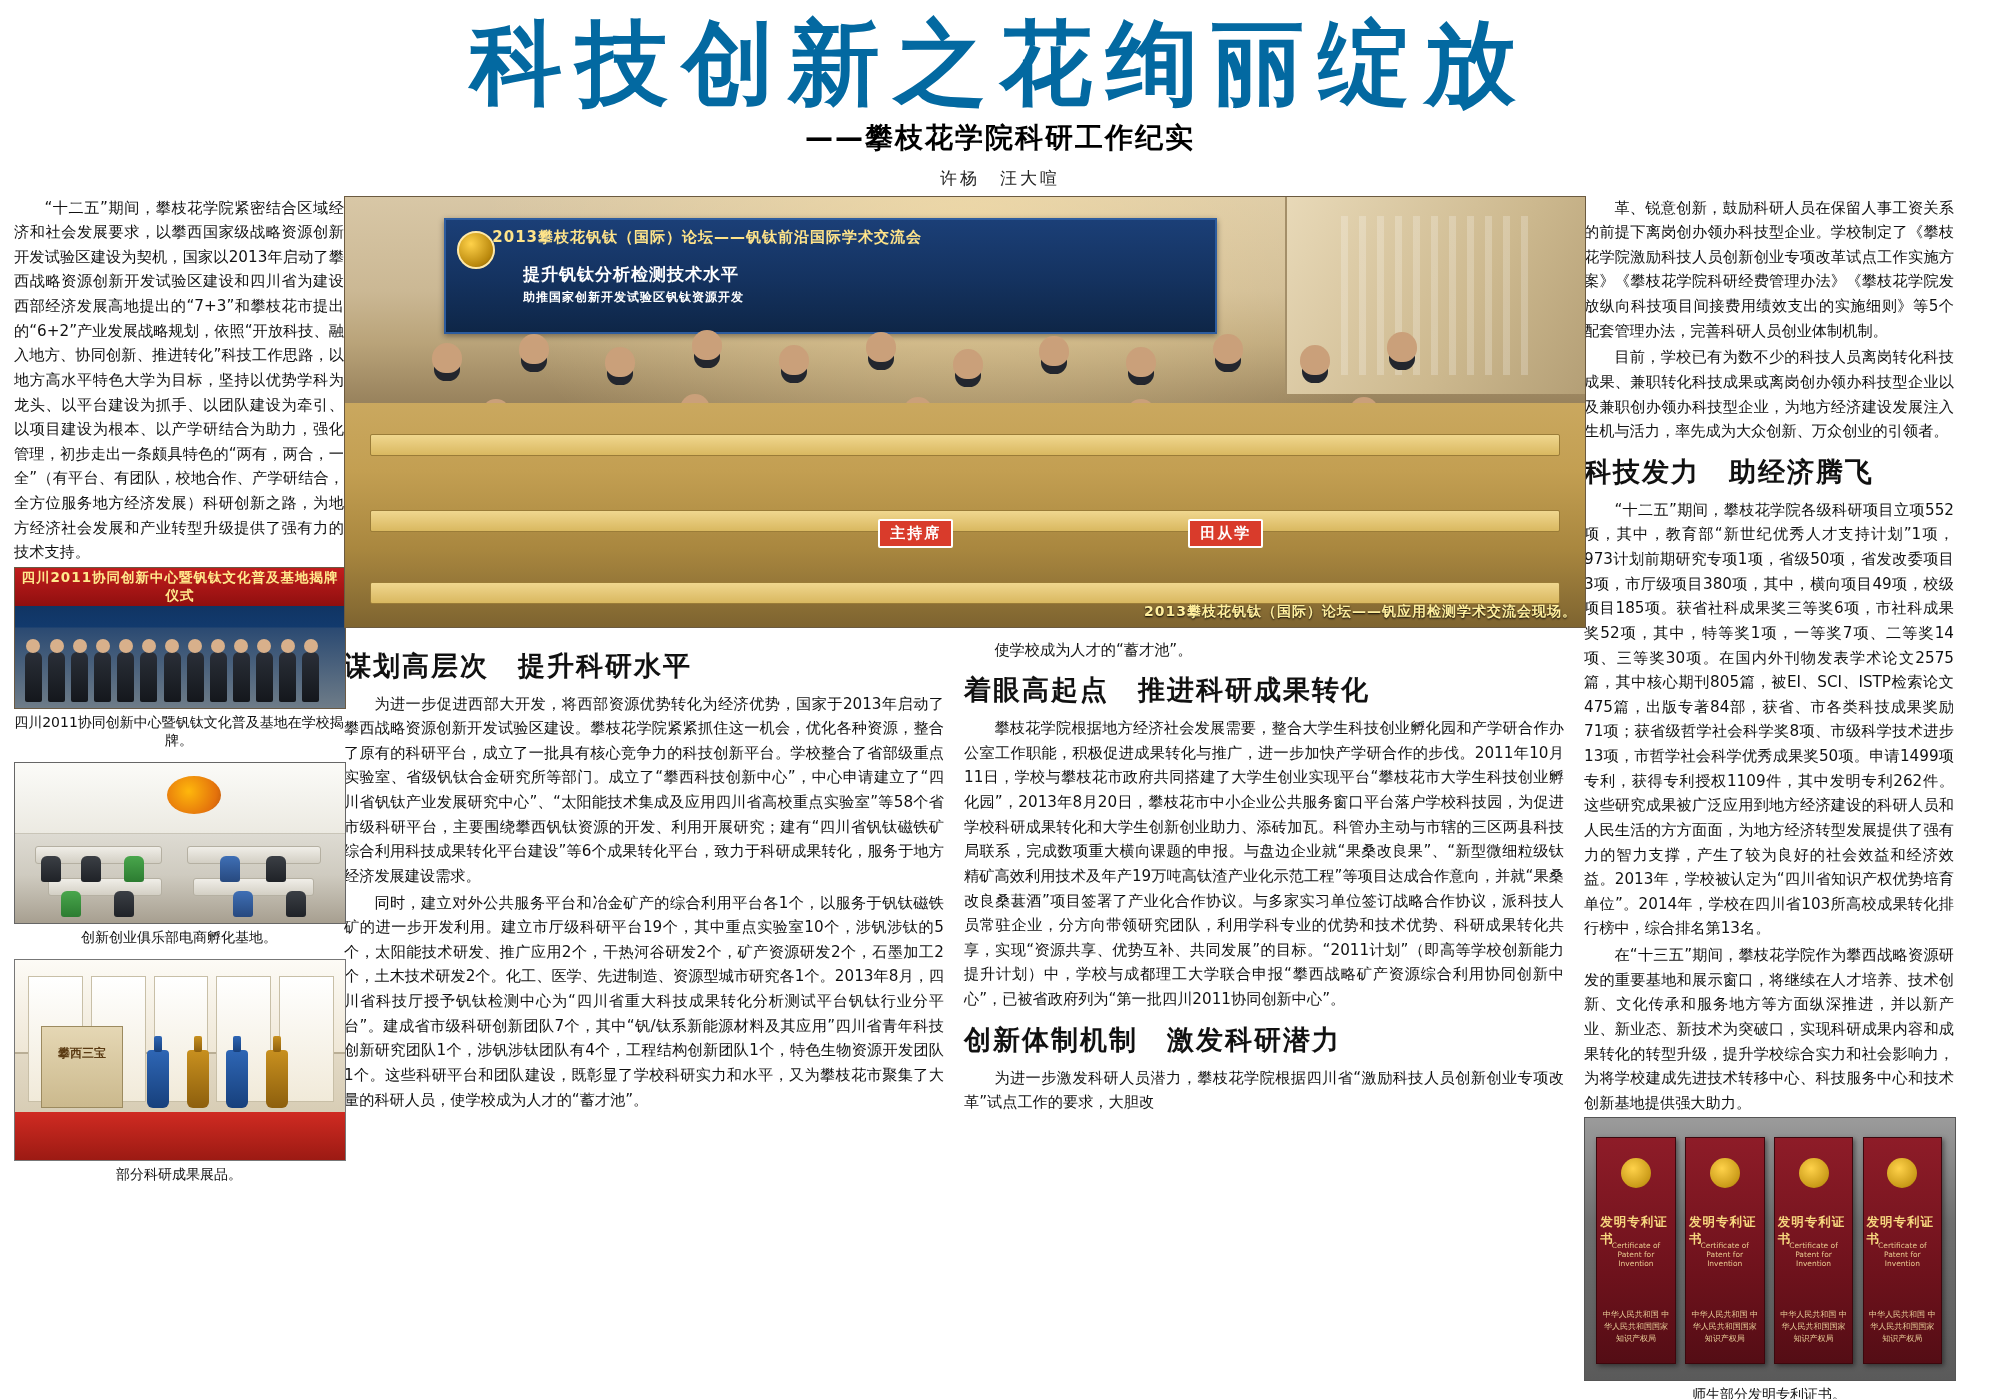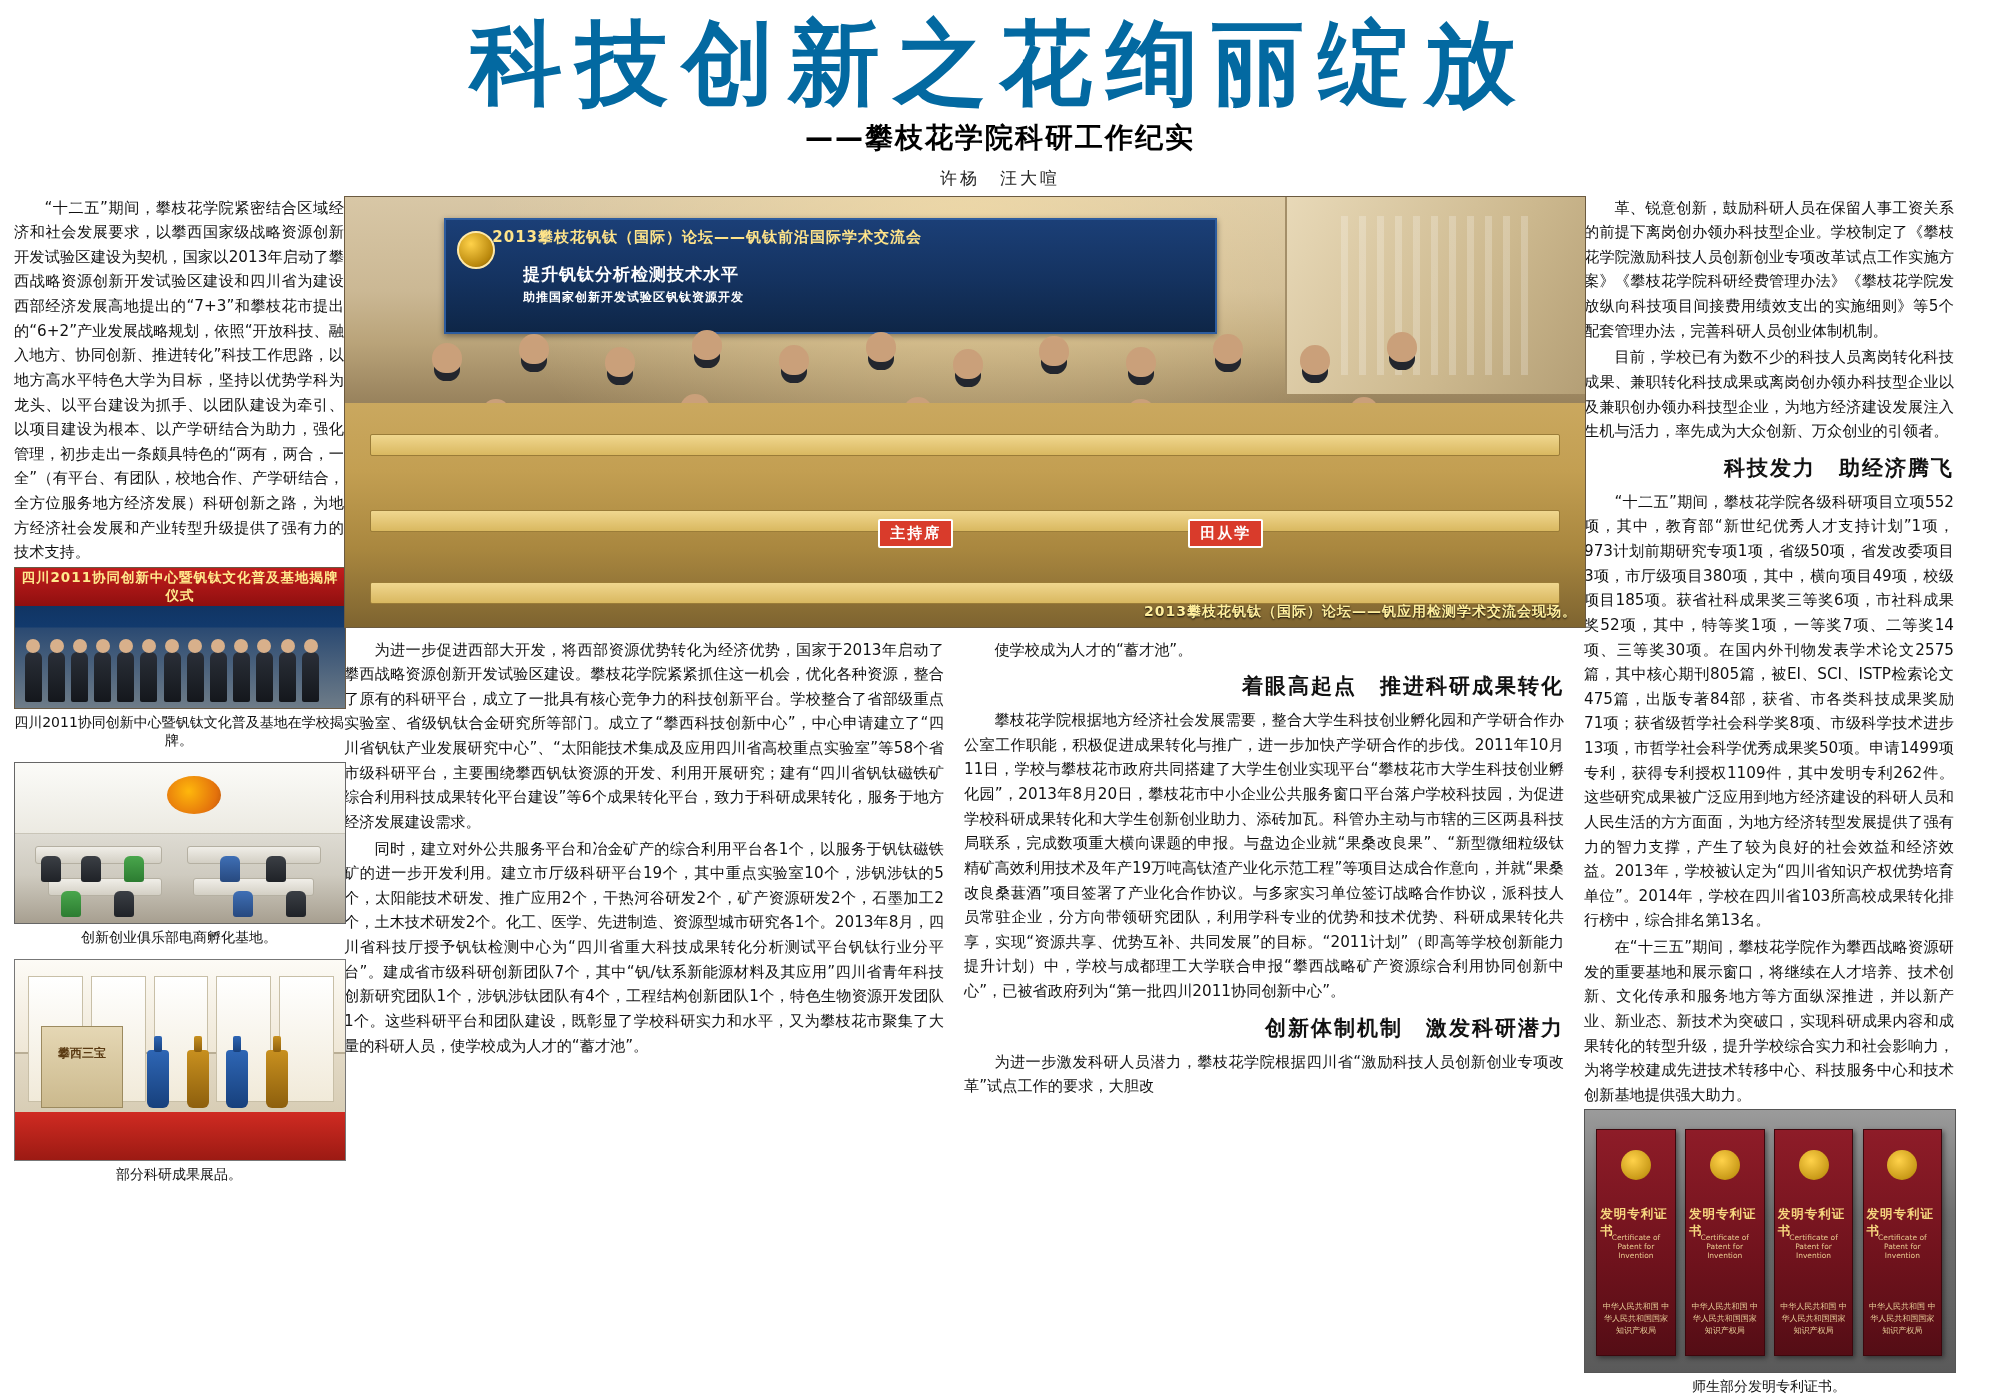--- a/index.html
+++ b/index.html
@@ -55,23 +55,23 @@
   .para{
     font-size:15.2px;
     line-height:1.62;
     text-align:justify;
     text-justify:inter-ideograph;
     text-indent:2em;
     margin:0 0 2px 0;
     color:#111;
   }
   .secttitle{
-    text-align:right;
+    text-align:left;
     font-weight:bold;
-    font-size:21px;
+    font-size:27px;
     letter-spacing:2px;
     margin:10px 0 8px 0;
   }
   .caption{
     font-size:14px;
     text-align:center;
     margin:5px 0 12px 0;
     color:#111;
   }
 
@@ -373,20 +373,21 @@
           <div class="nameplate" style="left:43%;top:52%">主持席</div>
           <div class="nameplate" style="left:68%;top:52%">田从学</div>
         </div>
 
         <div class="photo-credit-line">2013攀枝花钒钛（国际）论坛——钒应用检测学术交流会现场。</div>
       </div>
 
       <div class="two-col-mid">
 
         <div class="mid-col">
+          <div class="secttitle">谋划高层次　提升科研水平</div>
           <p class="para">为进一步促进西部大开发，将西部资源优势转化为经济优势，国家于2013年启动了攀西战略资源创新开发试验区建设。攀枝花学院紧紧抓住这一机会，优化各种资源，整合了原有的科研平台，成立了一批具有核心竞争力的科技创新平台。学校整合了省部级重点实验室、省级钒钛合金研究所等部门。成立了“攀西科技创新中心”，中心申请建立了“四川省钒钛产业发展研究中心”、“太阳能技术集成及应用四川省高校重点实验室”等58个省市级科研平台，主要围绕攀西钒钛资源的开发、利用开展研究；建有“四川省钒钛磁铁矿综合利用科技成果转化平台建设”等6个成果转化平台，致力于科研成果转化，服务于地方经济发展建设需求。</p>
           <p class="para">同时，建立对外公共服务平台和冶金矿产的综合利用平台各1个，以服务于钒钛磁铁矿的进一步开发利用。建立市厅级科研平台19个，其中重点实验室10个，涉钒涉钛的5个，太阳能技术研发、推广应用2个，干热河谷研发2个，矿产资源研发2个，石墨加工2个，土木技术研发2个。化工、医学、先进制造、资源型城市研究各1个。2013年8月，四川省科技厅授予钒钛检测中心为“四川省重大科技成果转化分析测试平台钒钛行业分平台”。建成省市级科研创新团队7个，其中“钒/钛系新能源材料及其应用”四川省青年科技创新研究团队1个，涉钒涉钛团队有4个，工程结构创新团队1个，特色生物资源开发团队1个。这些科研平台和团队建设，既彰显了学校科研实力和水平，又为攀枝花市聚集了大量的科研人员，使学校成为人才的“蓄才池”。</p>
         </div>
 
         <div class="mid-col">
           <p class="para">使学校成为人才的“蓄才池”。</p>
           <div class="secttitle">着眼高起点　推进科研成果转化</div>
           <p class="para">攀枝花学院根据地方经济社会发展需要，整合大学生科技创业孵化园和产学研合作办公室工作职能，积极促进成果转化与推广，进一步加快产学研合作的步伐。2011年10月11日，学校与攀枝花市政府共同搭建了大学生创业实现平台“攀枝花市大学生科技创业孵化园”，2013年8月20日，攀枝花市中小企业公共服务窗口平台落户学校科技园，为促进学校科研成果转化和大学生创新创业助力、添砖加瓦。科管办主动与市辖的三区两县科技局联系，完成数项重大横向课题的申报。与盘边企业就“果桑改良果”、“新型微细粒级钛精矿高效利用技术及年产19万吨高钛渣产业化示范工程”等项目达成合作意向，并就“果桑改良桑葚酒”项目签署了产业化合作协议。与多家实习单位签订战略合作协议，派科技人员常驻企业，分方向带领研究团队，利用学科专业的优势和技术优势、科研成果转化共享，实现“资源共享、优势互补、共同发展”的目标。“2011计划”（即高等学校创新能力提升计划）中，学校与成都理工大学联合申报“攀西战略矿产资源综合利用协同创新中心”，已被省政府列为“第一批四川2011协同创新中心”。</p>
           <div class="secttitle">创新体制机制　激发科研潜力</div>
           <p class="para">为进一步激发科研人员潜力，攀枝花学院根据四川省“激励科技人员创新创业专项改革”试点工作的要求，大胆改</p>

